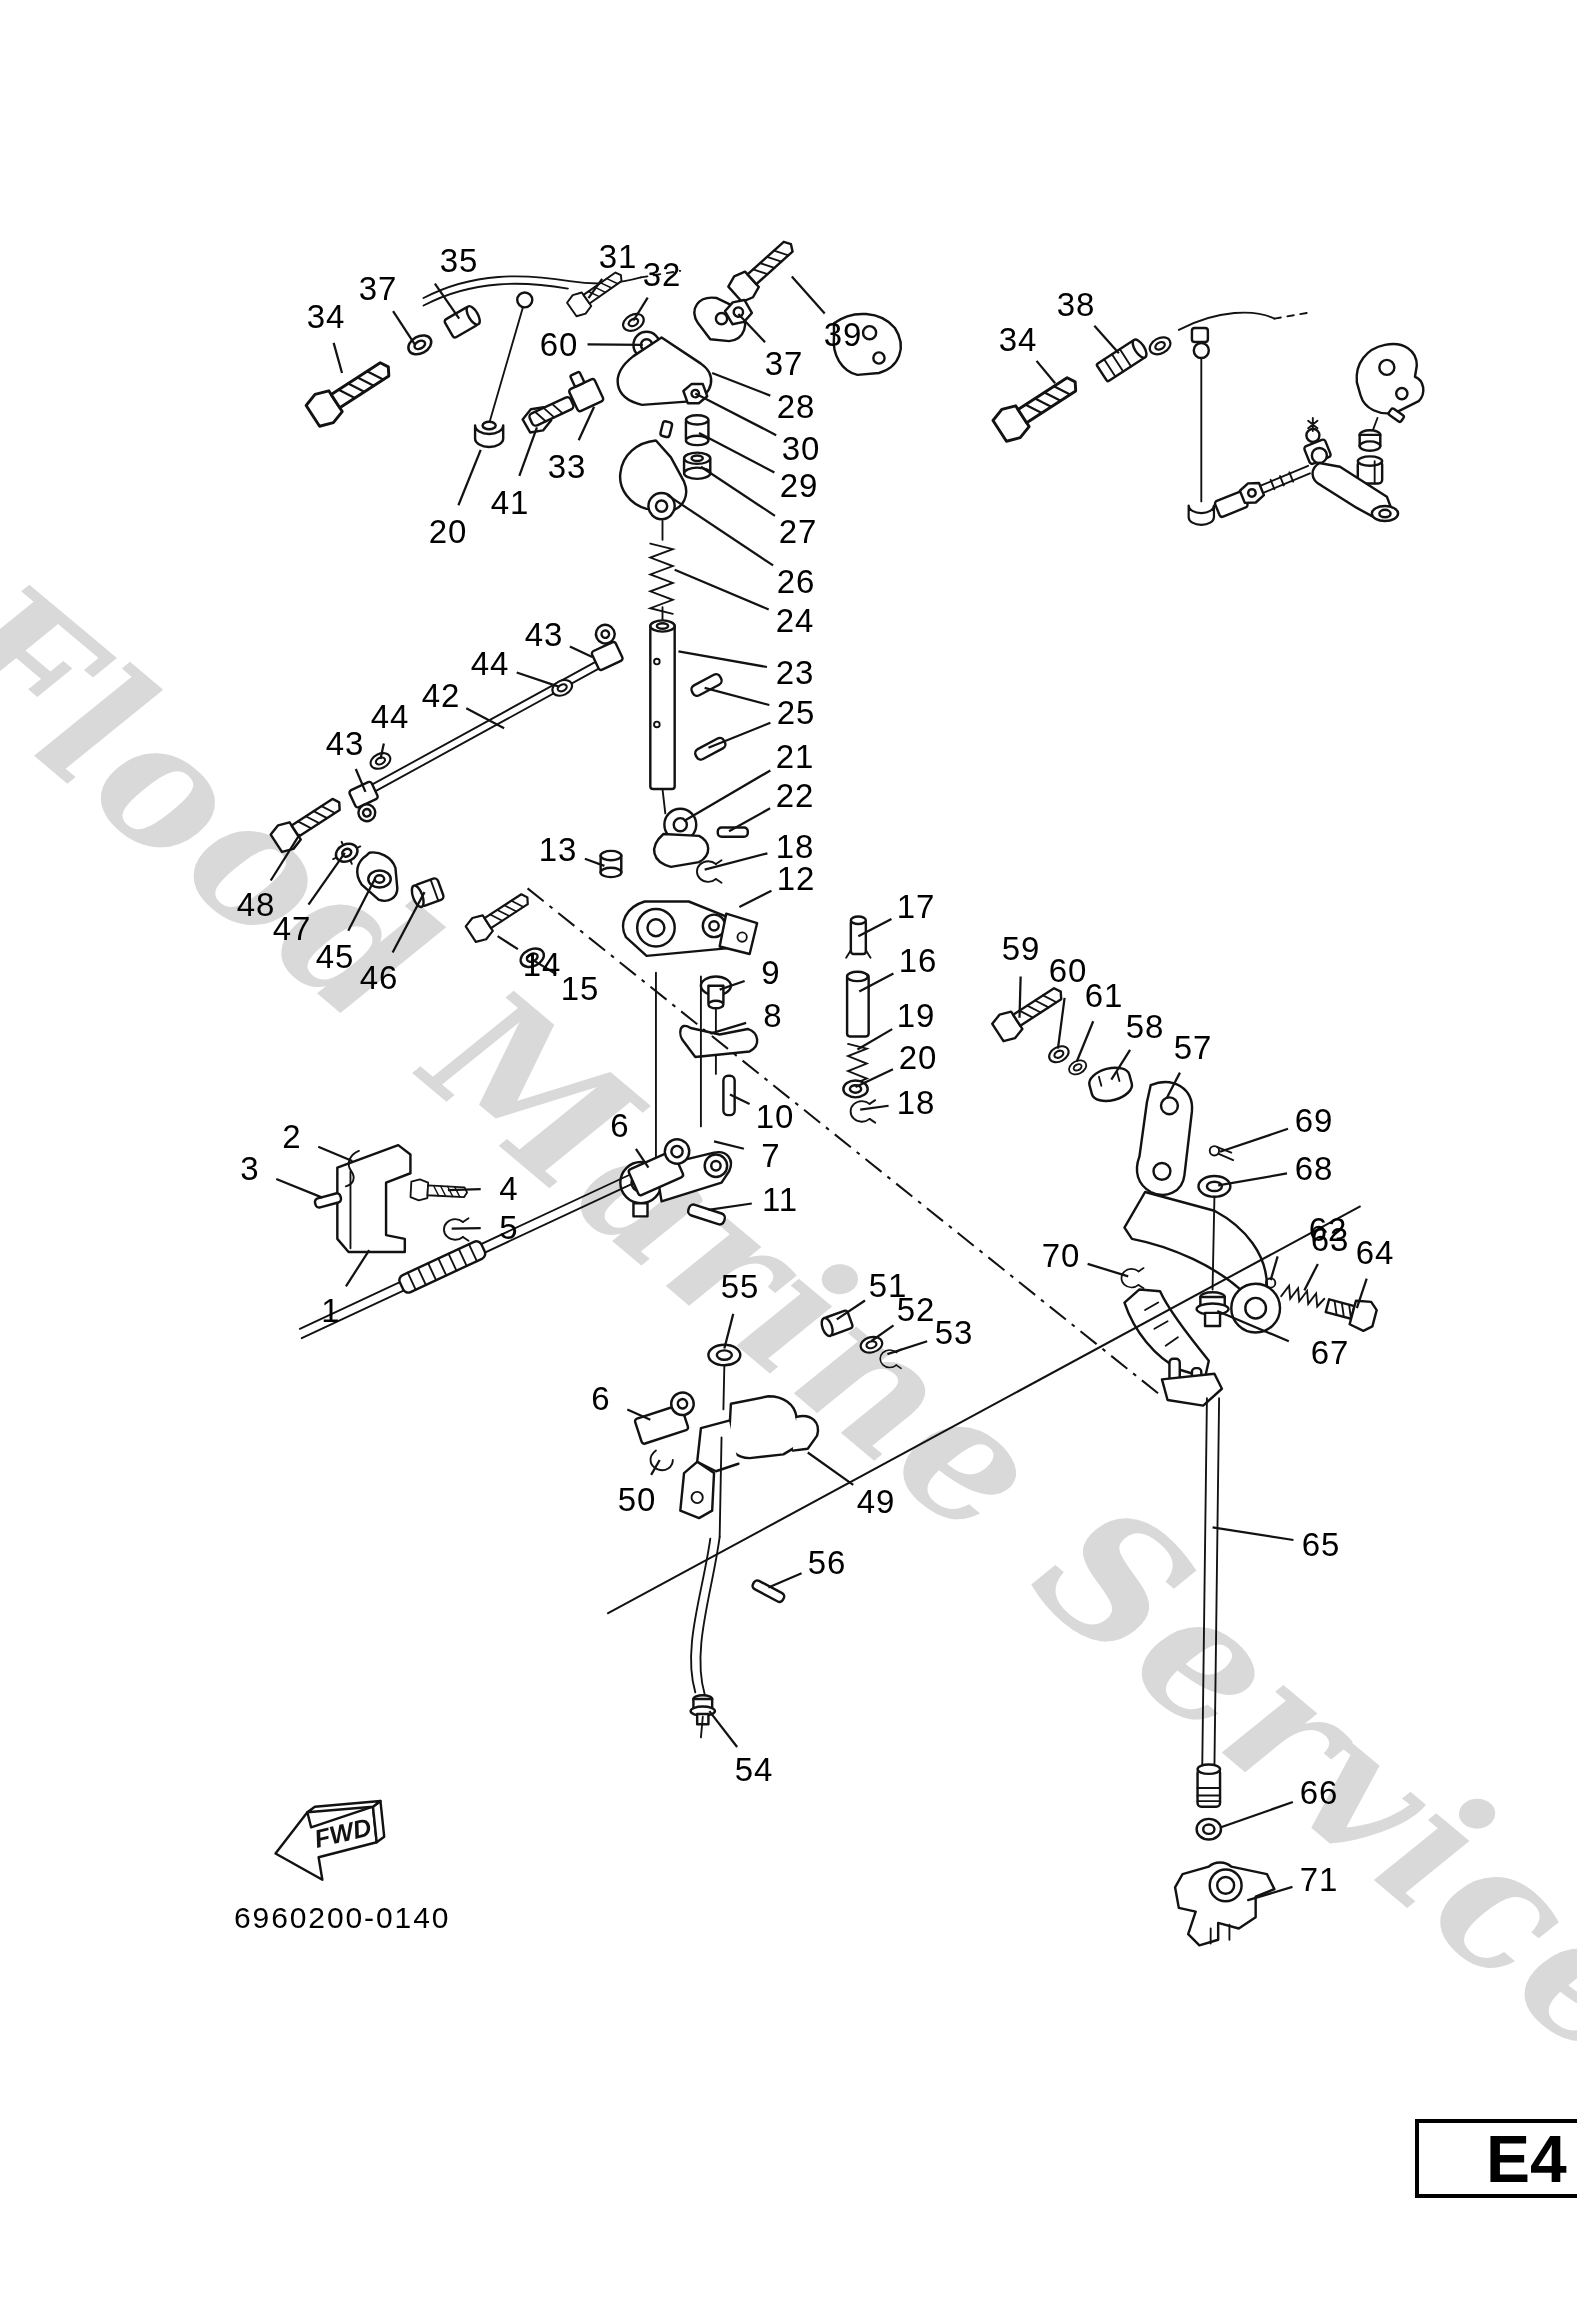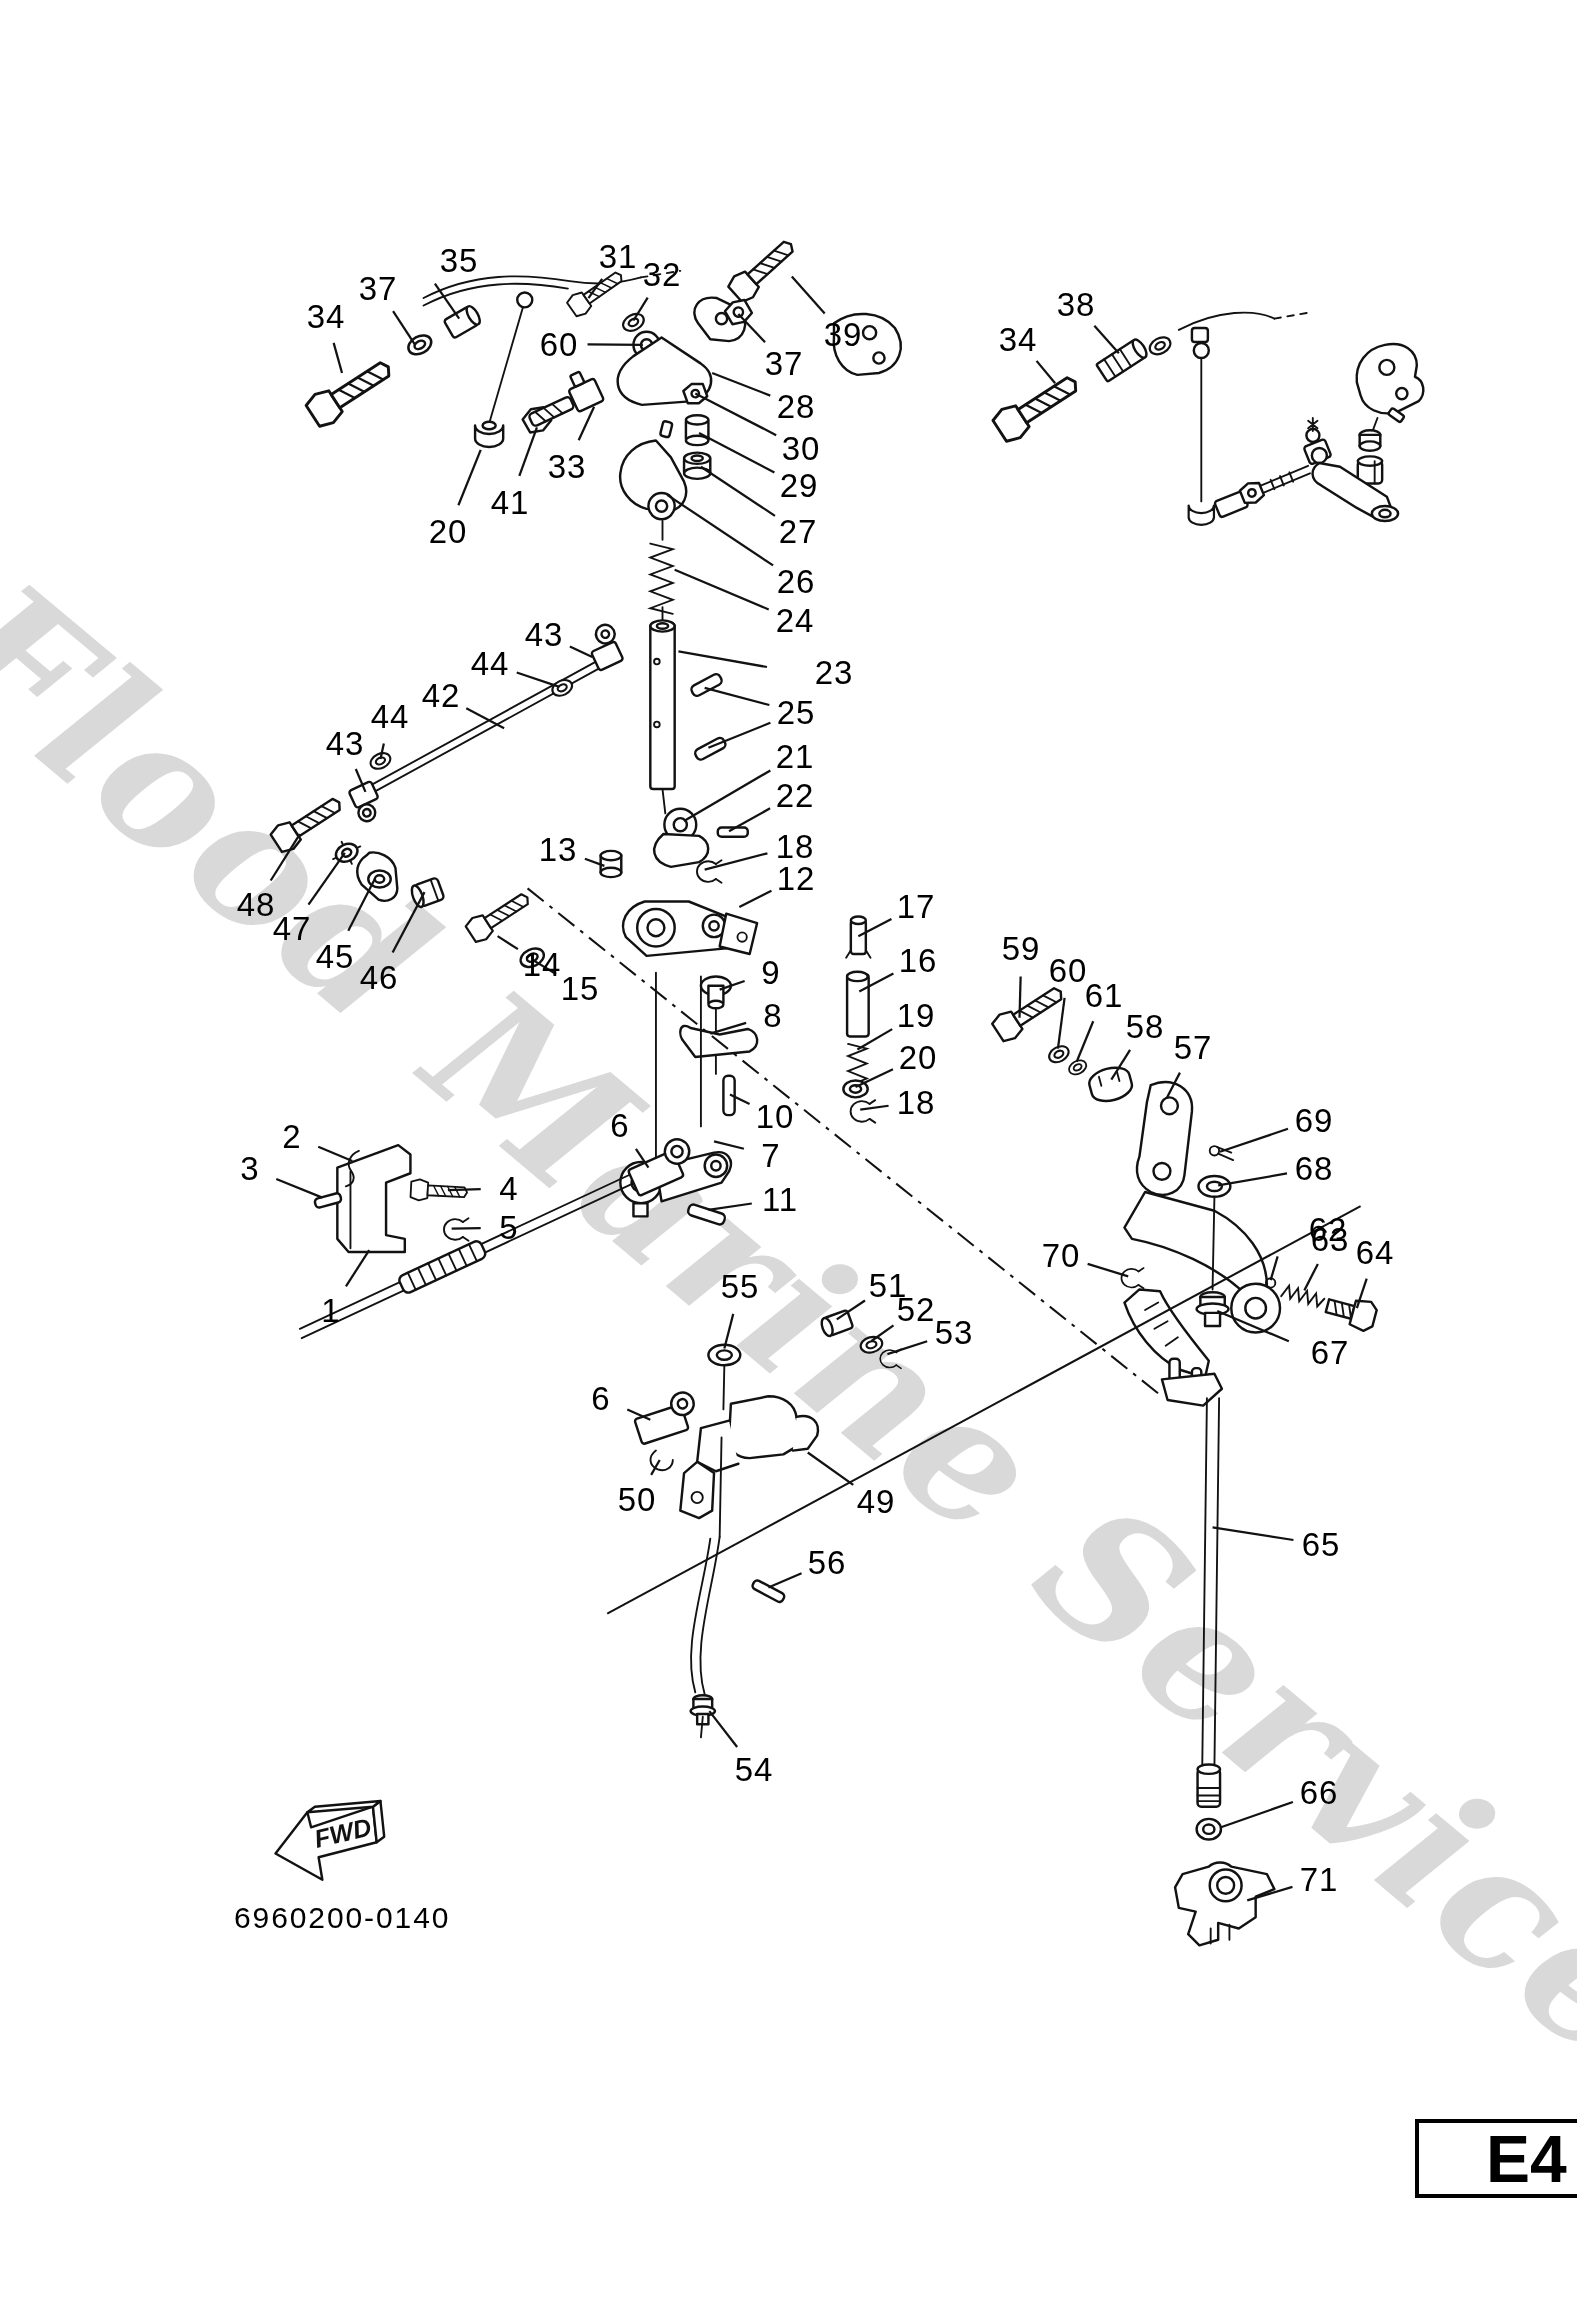--- a/index.html
+++ b/index.html
@@ -542,21 +542,21 @@
       <div class="callout" style="left: 662px; top: 274px;">32</div>
       <div class="callout" style="left: 559px; top: 344px;">60</div>
       <div class="callout" style="left: 843px; top: 334px;">39</div>
       <div class="callout" style="left: 784px; top: 363px;">37</div>
       <div class="callout" style="left: 796px; top: 406px;">28</div>
       <div class="callout" style="left: 801px; top: 448px;">30</div>
       <div class="callout" style="left: 799px; top: 485px;">29</div>
       <div class="callout" style="left: 798px; top: 531px;">27</div>
       <div class="callout" style="left: 796px; top: 581px;">26</div>
       <div class="callout" style="left: 795px; top: 620px;">24</div>
-      <div class="callout" style="left: 795px; top: 672px; margin-left: 39px;">23</div>
+      <div class="callout" style="left: 795px; top: 672px;">23</div>
       <div class="callout" style="left: 796px; top: 712px;">25</div>
       <div class="callout" style="left: 795px; top: 756px;">21</div>
       <div class="callout" style="left: 795px; top: 795px;">22</div>
       <div class="callout" style="left: 795px; top: 846px;">18</div>
       <div class="callout" style="left: 796px; top: 878px;">12</div>
       <div class="callout" style="left: 567px; top: 466px;">33</div>
       <div class="callout" style="left: 510px; top: 502px;">41</div>
       <div class="callout" style="left: 448px; top: 531px;">20</div>
       <div class="callout" style="left: 544px; top: 634px;">43</div>
       <div class="callout" style="left: 490px; top: 663px;">44</div>

